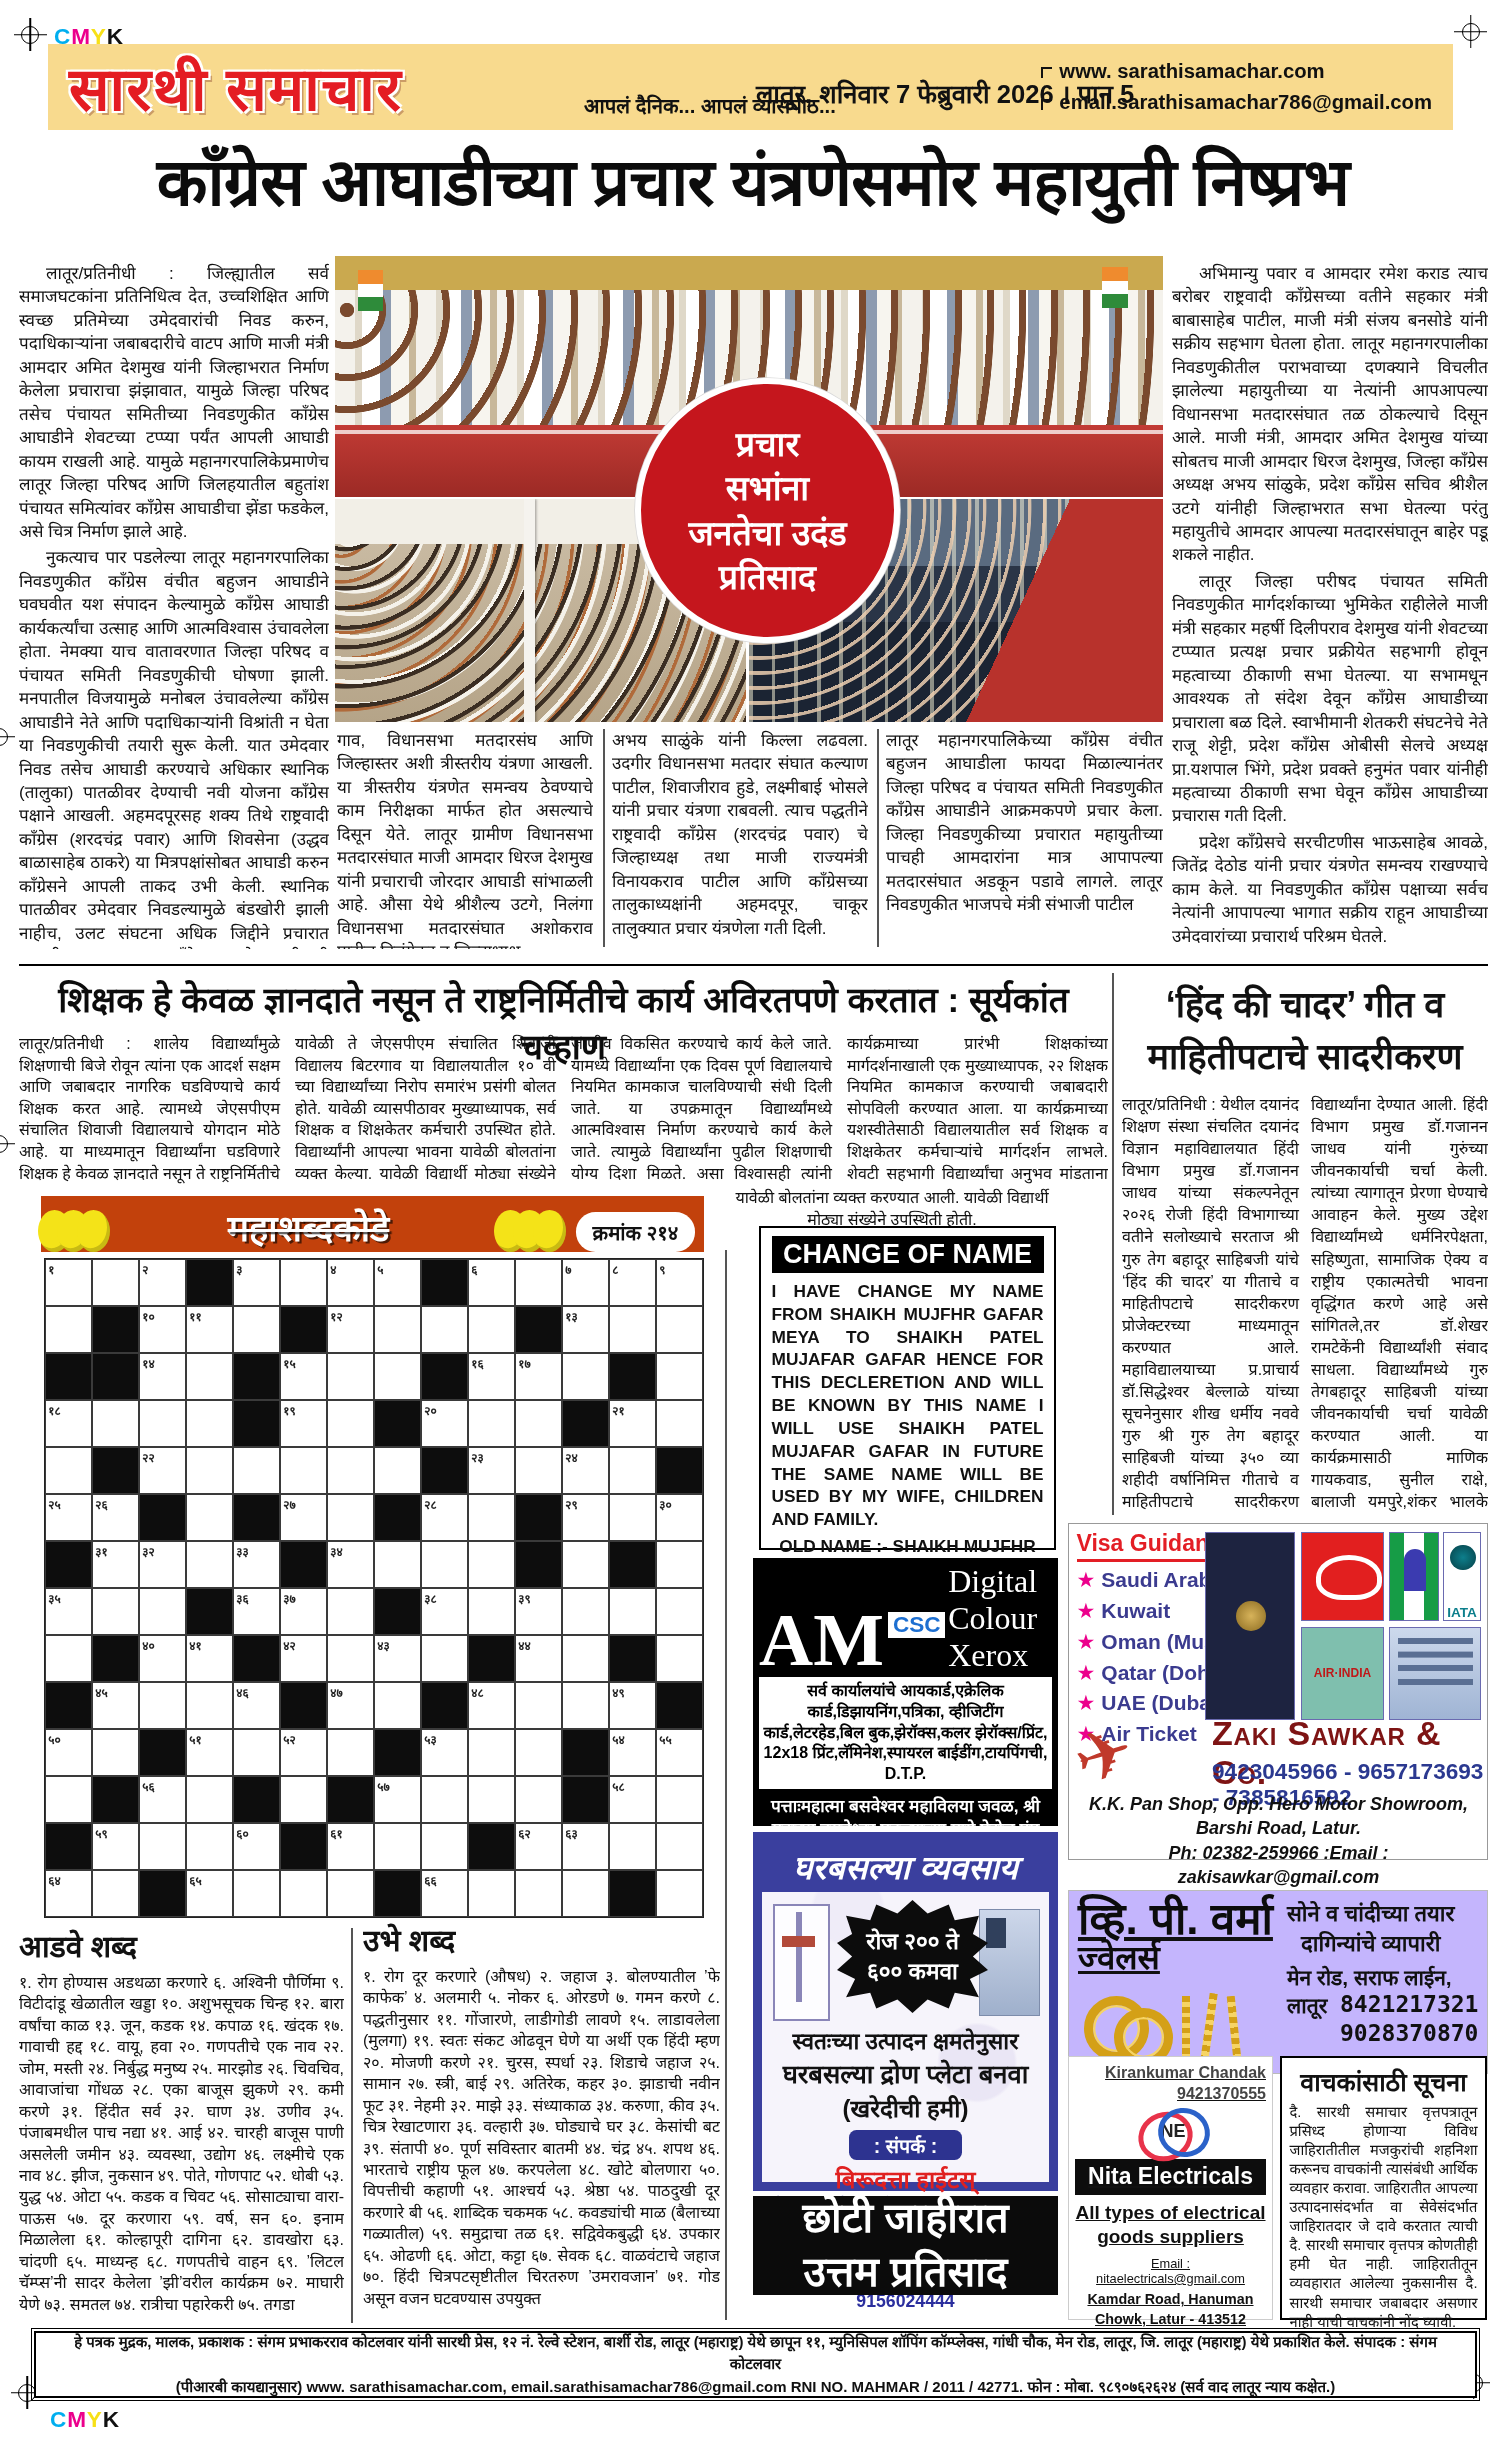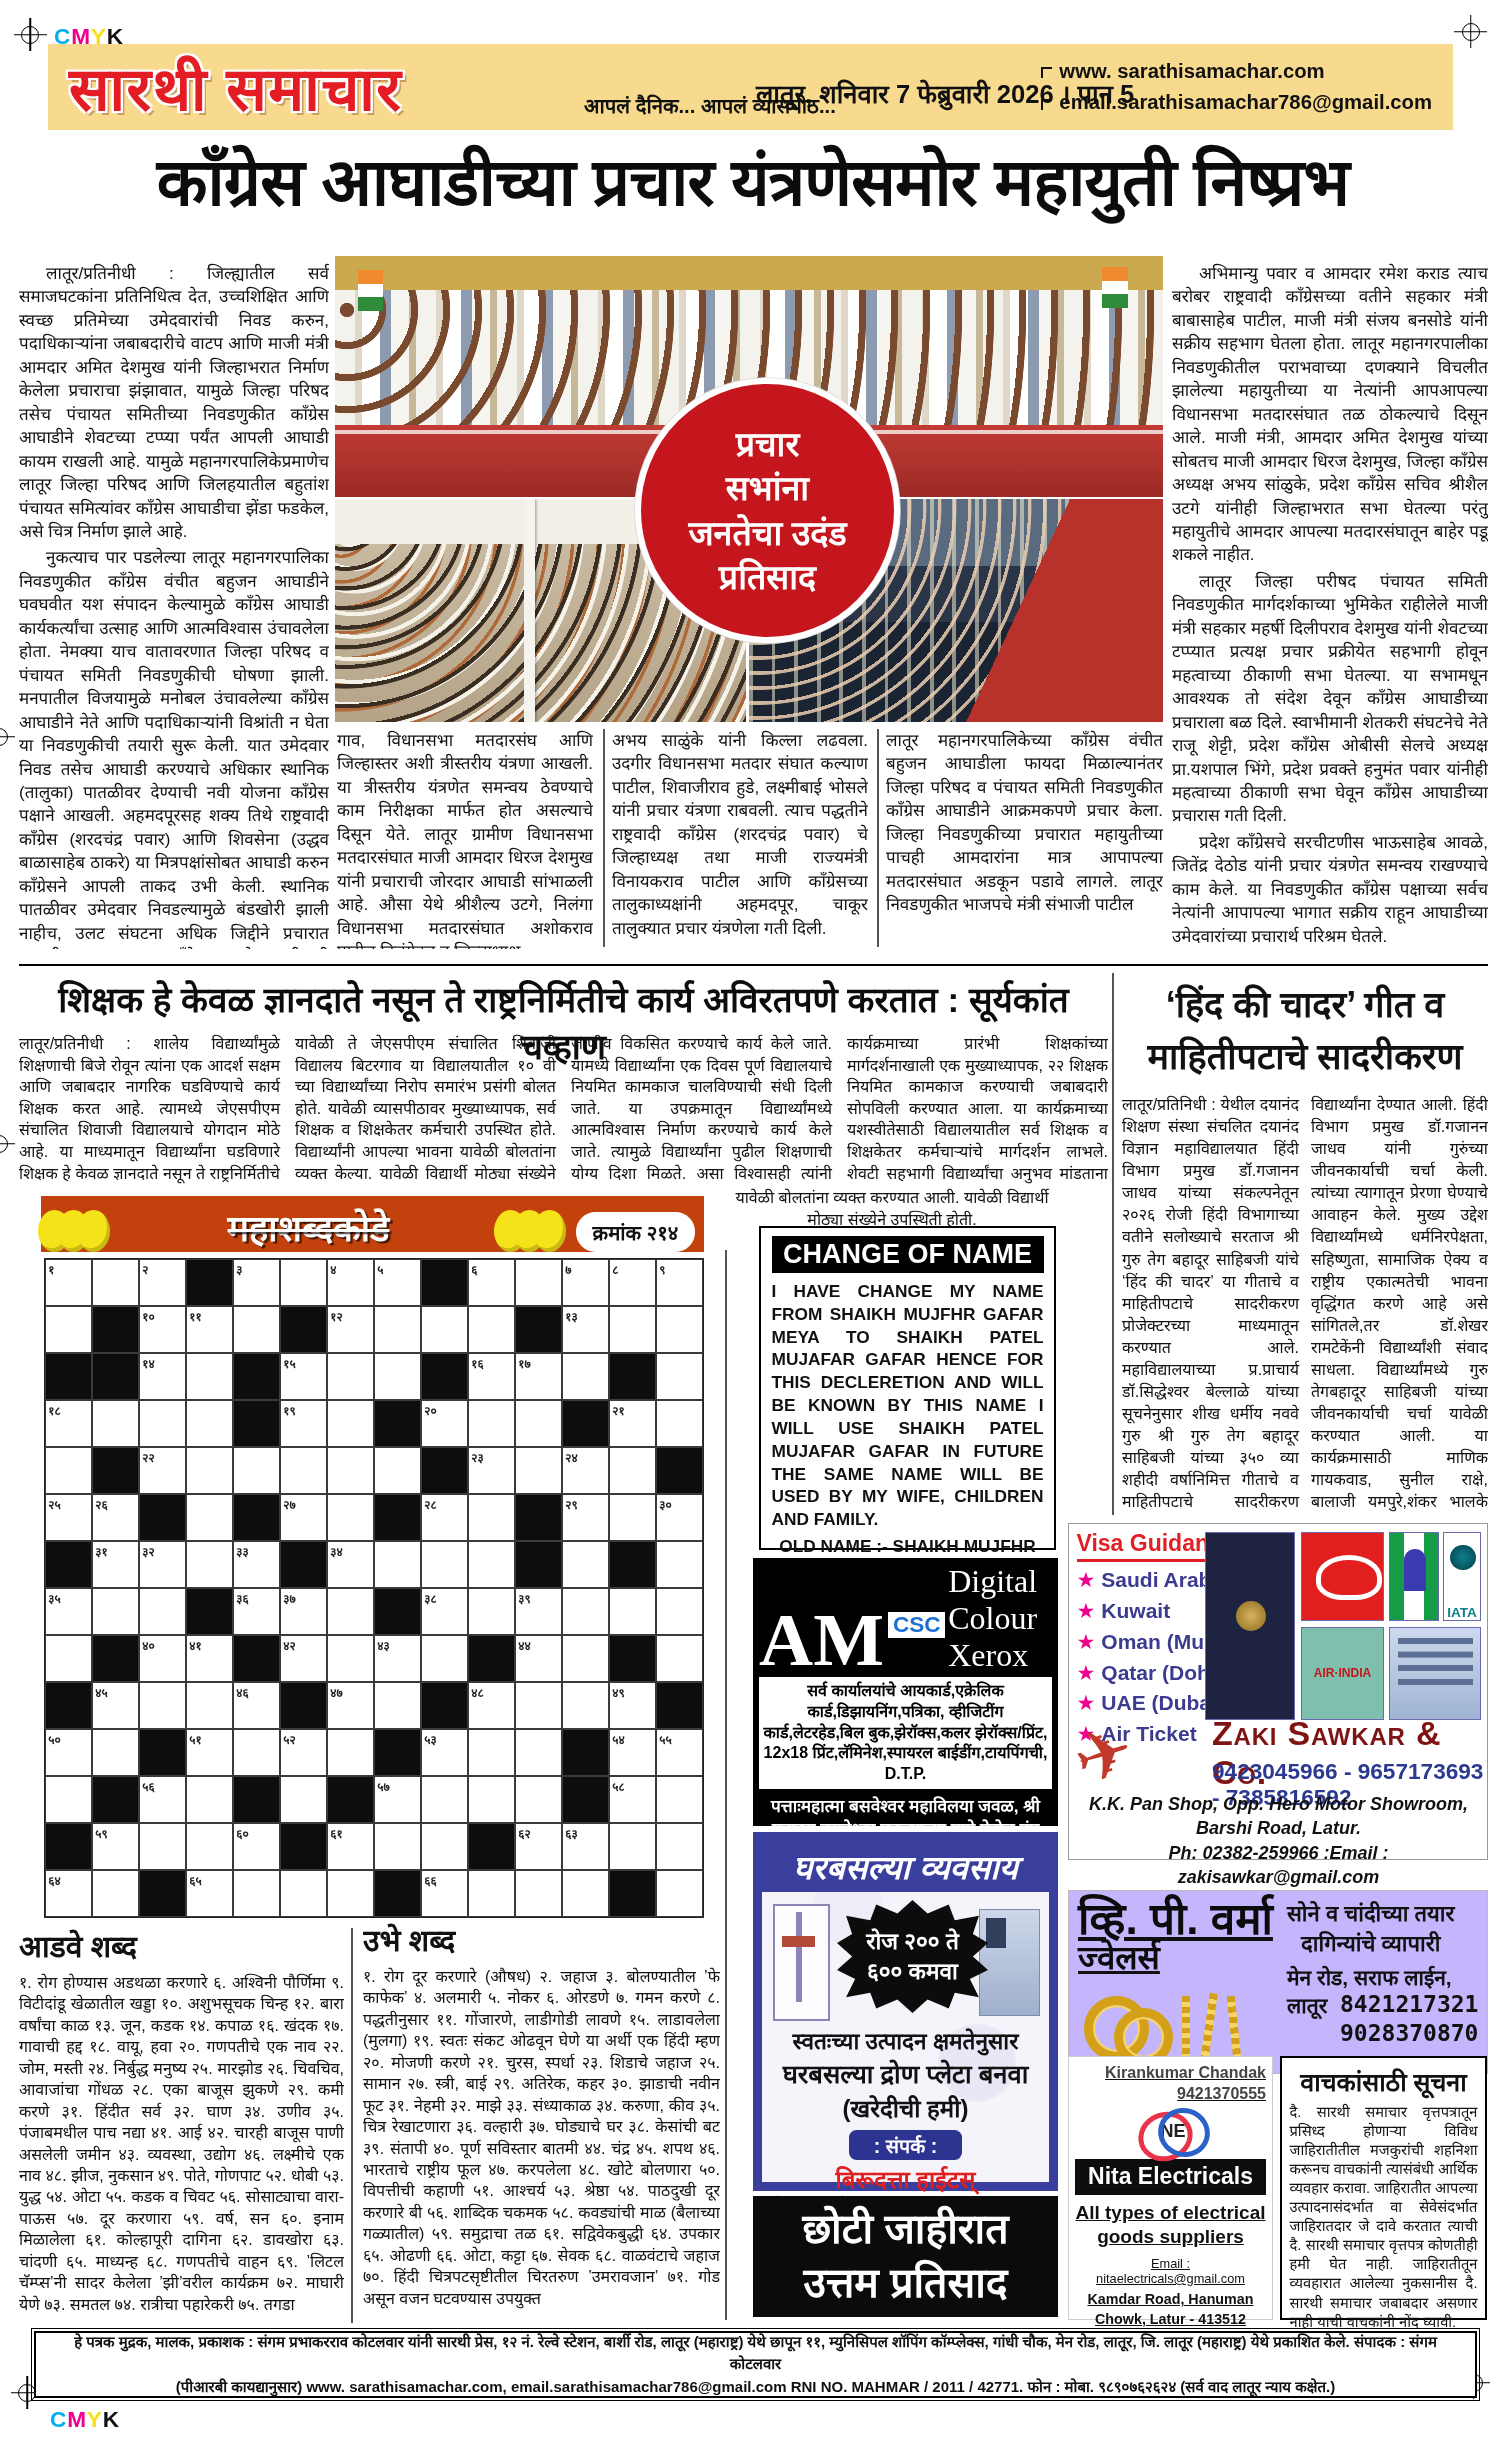--- a/index.html
+++ b/index.html
@@ -108,21 +108,21 @@
   .machineL::after{content:"";position:absolute;left:7.5px;top:30px;width:33px;height:10.5px;background:#b24a3a;}
   .machineR{position:absolute;right:9px;top:68px;width:59px;height:105px;background:linear-gradient(#cdd7ea,#9fb0cc);border:1.5px solid #7d8cab;}
   .machineR::before{content:"";position:absolute;left:6px;top:7.5px;width:19.6px;height:30px;background:#30405c;}
   .ghar-l1{margin-top:133px;text-align:center;font-size:22.6px;font-weight:800;}
   .ghar-l2{text-align:center;font-size:25.6px;font-weight:800;}
   .ghar-l3{text-align:center;font-size:24px;font-weight:800;}
   .sampark{width:113px;margin:6px auto 1.5px auto;background:#2d3390;color:#fff;text-align:center;font-size:19.6px;font-weight:700;border-radius:7.5px;padding:1.5px 0;}
   .ghar-brand{text-align:center;color:#E02020;font-size:24px;font-weight:800;}
   .ghar-adr{text-align:center;color:#2B2F9E;font-size:17.7px;font-weight:800;line-height:1.35;}
   
-  .chhoti{left:753px;top:2196px;width:305px;height:121px;background:#0b0b0b;color:#fff;display:flex;flex-direction:column;
+  .chhoti{left:753px;top:2196px;width:305px;height:99px;background:#0b0b0b;color:#fff;display:flex;flex-direction:column;
       align-items:center;justify-content:center;font-size:41px;font-weight:800;line-height:1.3;}
   
   .zaki{left:1068px;top:1523px;width:420px;height:337px;border:1.5px solid #999;background:#fff;box-sizing:border-box;padding:6px 7.5px;}
   .visa-t{color:#E31E25;font-size:23px;font-weight:800;border-bottom:3px solid #E31E25;display:inline-block;padding-bottom:1.5px;}
   .visa-item{font-size:21px;font-weight:700;color:#3b3b8f;margin-top:6.8px;}
   .visa-item .st{color:#EC008C;margin-right:6px;}
   .thumbs{position:absolute;left:136px;top:7.5px;width:276px;height:188px;}
   .th{position:absolute;border:1.5px solid #6a6ab0;box-sizing:border-box;}
   .passport{left:0;top:0;width:90px;height:188px;background:#1d2340;}
   .passport::before{content:"";position:absolute;left:30px;top:68px;width:30px;height:30px;border-radius:50%;background:radial-gradient(#d7b35a,#8a6a20);}

